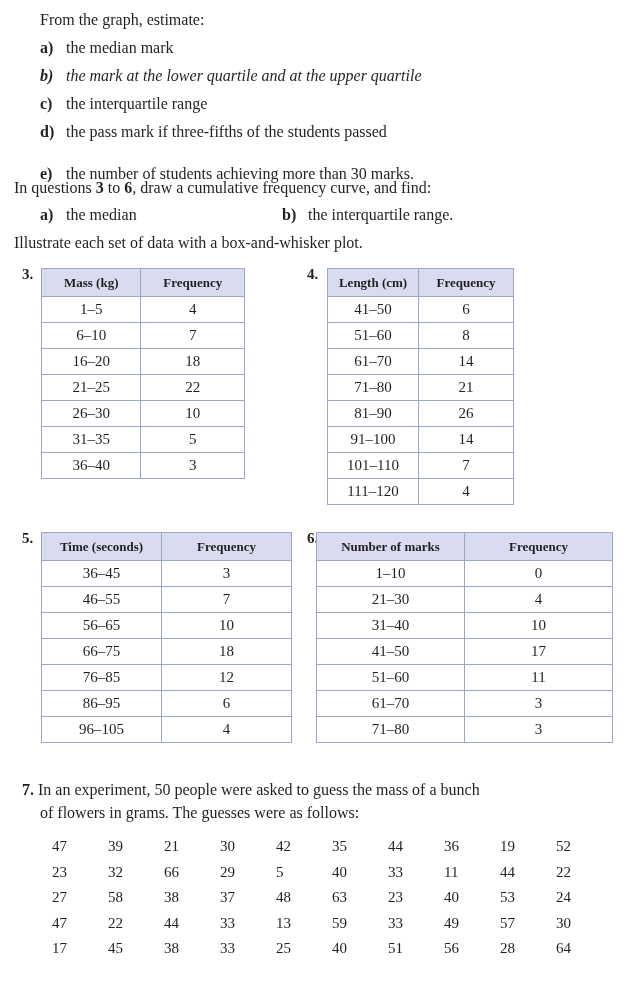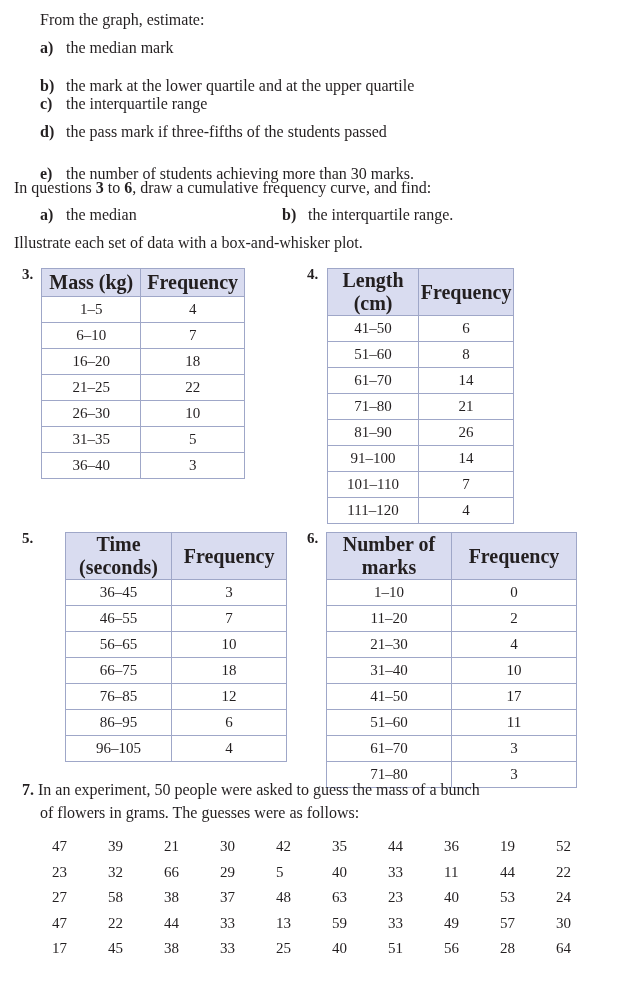--- a/index.html
+++ b/index.html
@@ -12,34 +12,34 @@
   .lbl { font-weight: bold; display: inline-block; width: 22px; }
   b { font-weight: bold; }
   .qnum { position: absolute; font-weight: bold; font-size: 15px; }
   table.ft {
     position: absolute; border-collapse: collapse; font-size: 15px;
   }
   table.ft th, table.ft td {
     border: 1px solid #9fa7c8; text-align: center; padding: 0; height: 25px;
   }
   table.ft th {
-    background: #d9dcf0; font-weight: bold; font-size: 20px; height: 27px;
+    background: #d9dcf0; font-weight: bold; font-size: 13px; height: 27px;
   }
   .grid { position: absolute; left: 40px; top: 838px; font-size: 15px; }
   .grid .row { height: 25.5px; white-space: nowrap; }
   .grid span { display: inline-block; width: 44px; text-align: left; margin-left: 12px; }
 </style>
 </head>
 <body>
 
 <div class="line" style="left:40px;top:10px;">From the graph, estimate:</div>
 
 <div id="parts">
     <div class="line" style="left: 40px; top: 38px;"><span class="lbl">a)</span> <span>the median mark</span></div>
-    <div class="line" style="left: 40px; top: 76px;"><span class="lbl">b)</span> <span>the mark at the lower quartile and at the upper quartile</span></div>
+    <div class="line" style="left: 40px; top: 66px; font-style: italic;"><span class="lbl">b)</span> <span>the mark at the lower quartile and at the upper quartile</span></div>
     <div class="line" style="left: 40px; top: 94px;"><span class="lbl">c)</span> <span>the interquartile range</span></div>
     <div class="line" style="left: 40px; top: 122px;"><span class="lbl">d)</span> <span>the pass mark if three-fifths of the students passed</span></div>
     <div class="line" style="left: 40px; top: 164px;"><span class="lbl">e)</span> <span>the number of students achieving more than 30 marks.</span></div>
   </div>
 
 <div class="line" style="left:14px;top:178px;"><span>In questions </span><b>3</b><span> to </span><b>6</b><span>, draw a cumulative frequency curve, and find:</span></div>
 
 <div class="line" style="left:40px;top:205px;"><span class="lbl">a)</span> <span>the median</span></div>
 <div class="line" style="left:282px;top:205px;"><span class="lbl">b)</span> <span>the interquartile range.</span></div>
 
@@ -119,21 +119,21 @@
         <td>7</td>
       </tr>
       <tr>
         <td>111–120</td>
         <td>4</td>
       </tr>
     </tbody>
   </table>
 
 <div class="qnum" style="left:22px;top:530px;">5.</div>
-<table class="ft" id="t5" style="left:41px;top:532px;width:222px;margin-left:24px;">
+<table class="ft" id="t5" style="left:41px;top:532px;width:251px;">
     <tbody>
       <tr>
         <th style="width:48%">Time (seconds)</th>
         <th>Frequency</th>
       </tr>
       <tr>
         <td>36–45</td>
         <td>3</td>
       </tr>
       <tr>
@@ -157,33 +157,29 @@
         <td>6</td>
       </tr>
       <tr>
         <td>96–105</td>
         <td>4</td>
       </tr>
     </tbody>
   </table>
 
 <div class="qnum" style="left:307px;top:530px;">6.</div>
-<table class="ft" id="t6" style="left:326px;top:532px;width:251px;">
+<table class="ft" id="t6" style="left:316px;top:532px;width:297px;">
     <tbody>
       <tr>
         <th style="width:50%">Number of marks</th>
         <th>Frequency</th>
       </tr>
       <tr>
         <td>1–10</td>
         <td>0</td>
-      </tr>
-      <tr>
-        <td>11–20</td>
-        <td>2</td>
       </tr>
       <tr>
         <td>21–30</td>
         <td>4</td>
       </tr>
       <tr>
         <td>31–40</td>
         <td>10</td>
       </tr>
       <tr>

